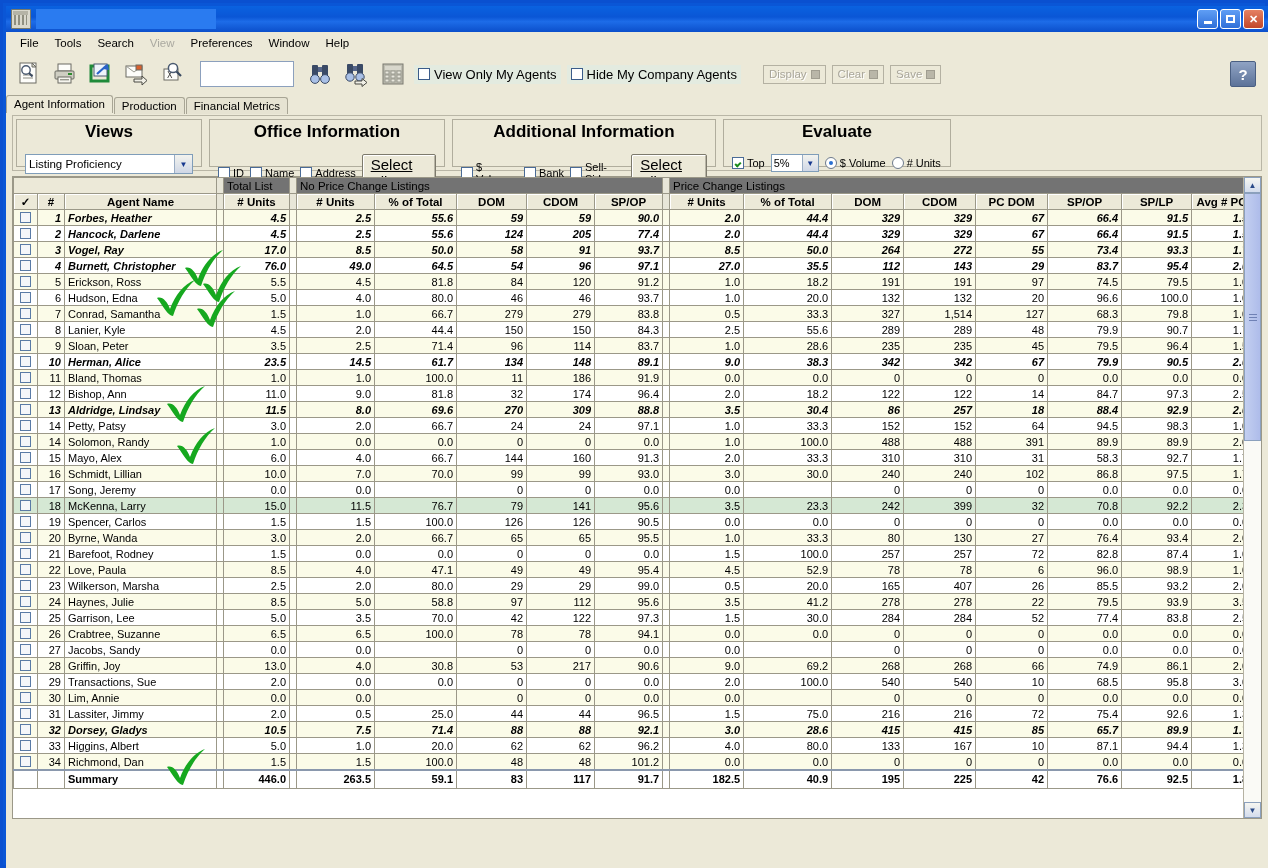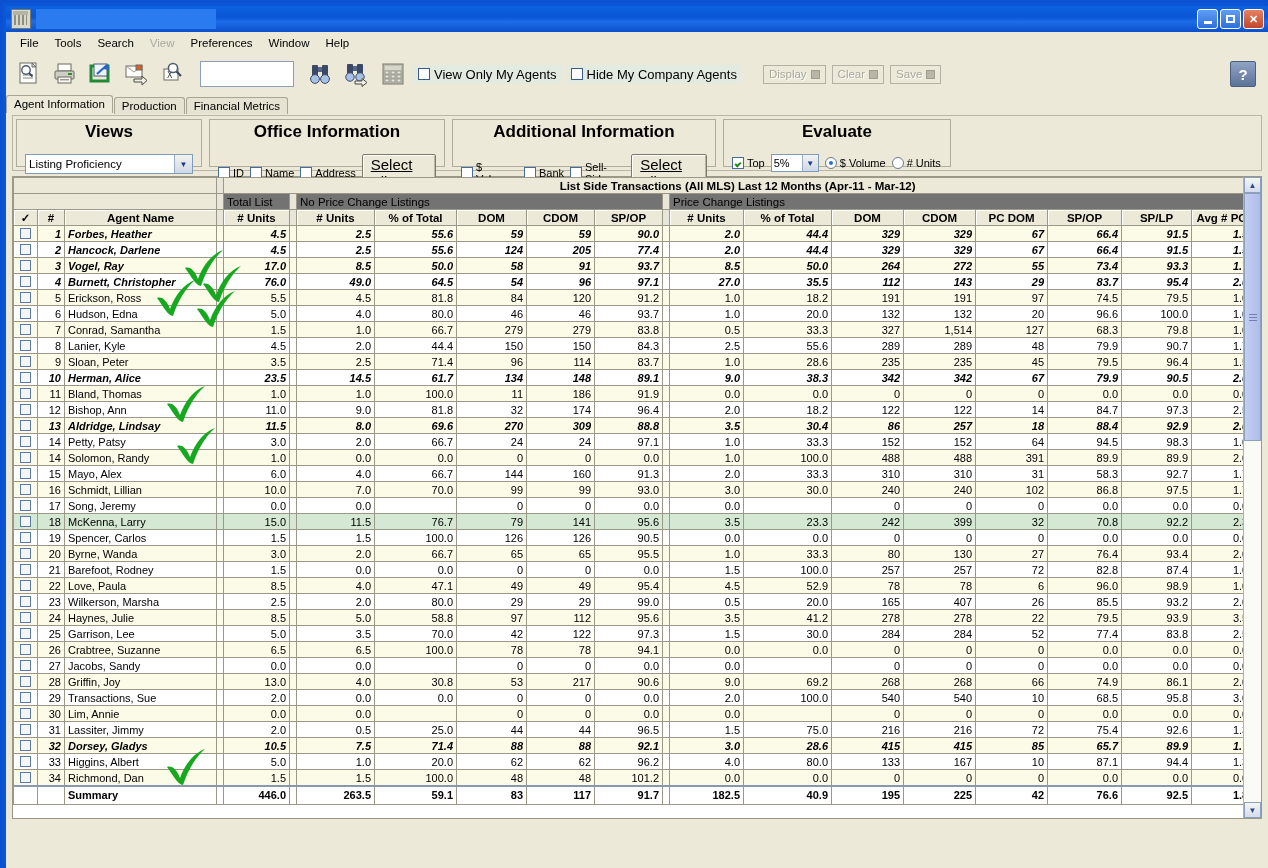--- a/index.html
+++ b/index.html
@@ -489,25 +489,20 @@
               <col style="width:88px">
               <col style="width:72px">
               <col style="width:72px">
               <col style="width:72px">
               <col style="width:74px">
               <col style="width:70px">
               <col style="width:60px">
           </colgroup>
 
           <tbody>
-              <tr>
-            <td class="hdr-blank" colspan="3"></td>
-            <td class="sep-col"></td>
-            <td class="hdr-title" colspan="16">List Side Transactions (All MLS) Last 12 Months (Apr-11 - Mar-12)</td>
-          </tr>
 
           <tr>
             <td class="hdr-blank" colspan="3"></td>
             <td class="sep-col"></td>
             <td class="hdr-group">Total List</td>
             <td class="sep-col"></td>
             <td class="hdr-group" colspan="5">No Price Change Listings</td>
             <td class="sep-col"></td>
             <td class="hdr-group" colspan="8">Price Change Listings</td>
           </tr>

